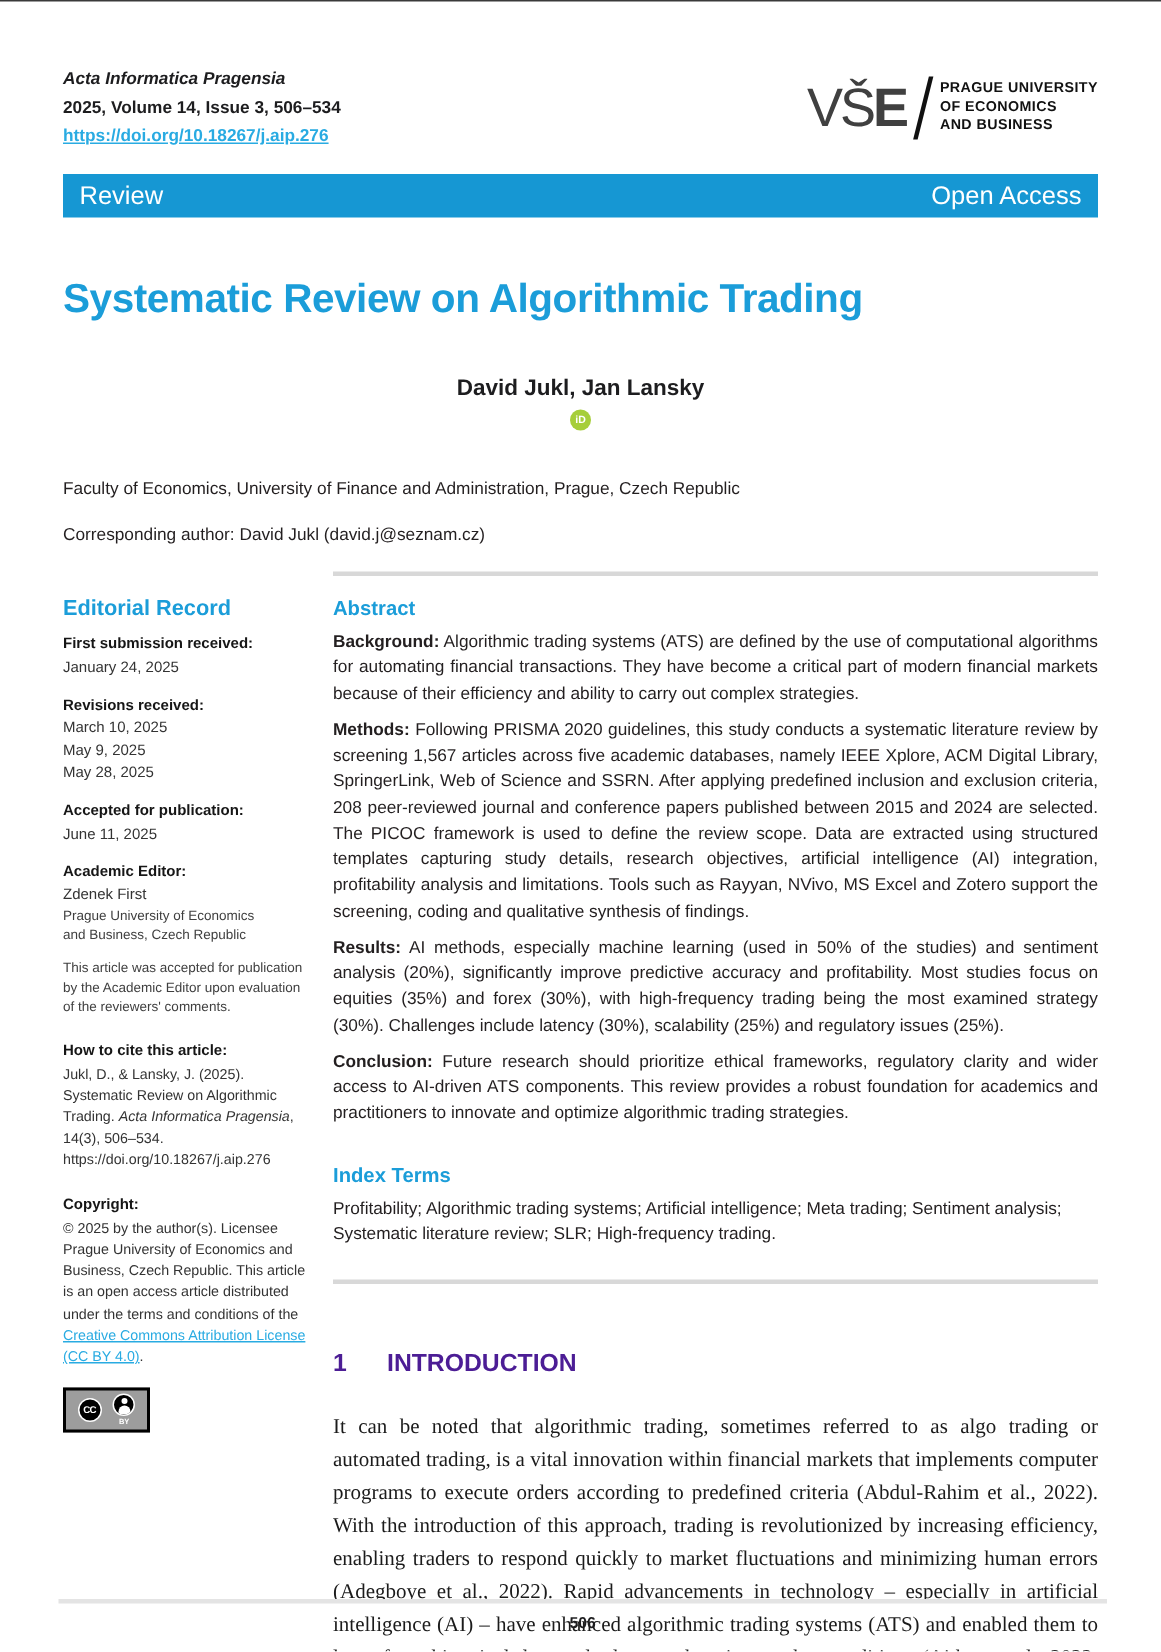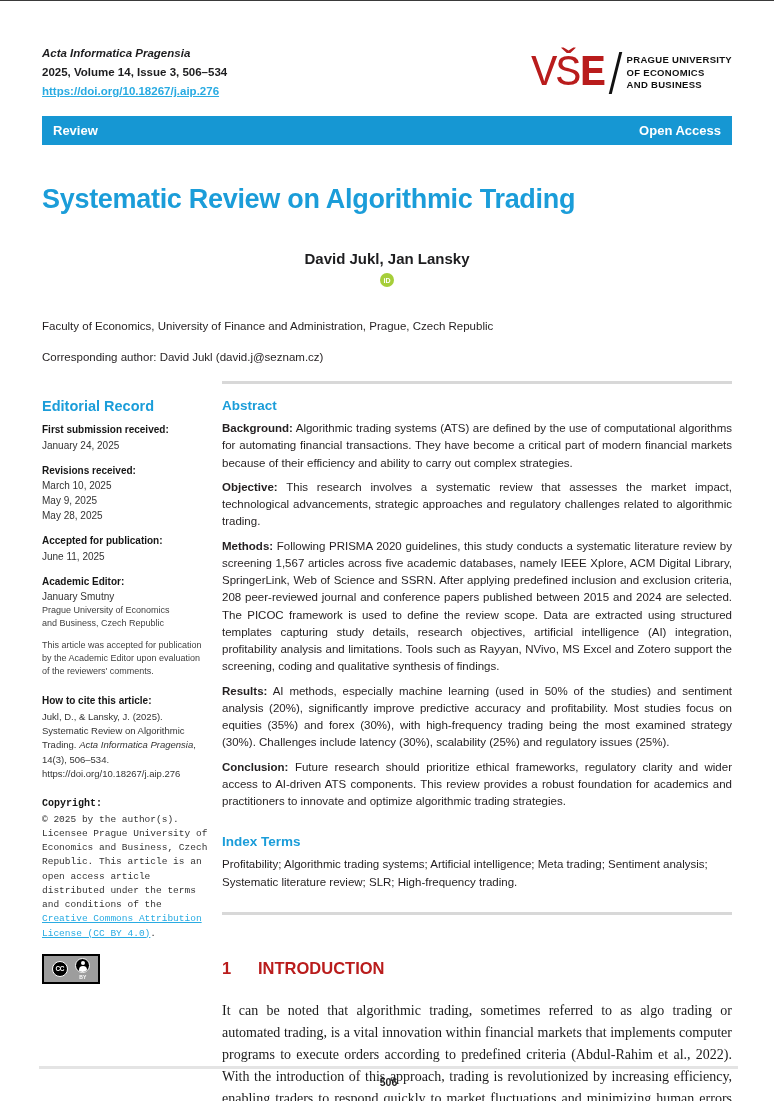--- a/index.html
+++ b/index.html
@@ -17,32 +17,32 @@
   
   .header-row {
     display:flex; justify-content:space-between; align-items:flex-start;
     padding:46px 42px 0 42px;
   }
   .journal-name { font-style:italic; font-weight:700; font-size:11.5px; color:#1d1d1f; }
   .issue-line   { font-size:11.5px; font-weight:600; margin-top:7px; color:#1d1d1f; }
   .doi-link     { display:inline-block; font-size:11.5px; font-weight:600; margin-top:7px;
                   color:#29abe2; text-decoration:underline; cursor:pointer; }
   .logo { display:flex; align-items:center; margin-top:4px; }
-  .logo-mark { font-size:44px; line-height:1; letter-spacing:-2px; color:#b91c1c;font-family:Liberation Mono, monospace; }
+  .logo-mark { font-size:36px; line-height:1; letter-spacing:-2px; color:#404040; }
   .mark-light { font-weight:500; }
   .mark-bold  { font-weight:900; }
   .logo-slash { width:2.5px; height:42px; background:#111; transform:skewX(-14deg);
                 margin:0 10px 0 10px; }
   .logo-text  { font-size:9.5px; line-height:1.3; font-weight:600; color:#111;
                 letter-spacing:0.3px; }
   
   .banner {
     margin:17px 42px 0 42px; height:29px; background:#1697d3; color:#fff;
     display:flex; justify-content:space-between; align-items:center;
-    padding:11px 11px; font-size:13px; font-weight:700;
+    padding:11px 11px; font-size:17px; font-weight:400;
   }
   
   .article-title { margin:39px 42px 0 42px; font-size:27px; font-weight:800;
                    letter-spacing:-0.3px; color:#1b9dd9; }
   .authors-row { margin:35px 42px 0 42px; display:flex; align-items:center; gap:6px;flex-direction:column; }
   .authors { font-size:15px; font-weight:700; color:#1d1d1f; }
   .orcid-icon { width:14px; height:14px; border-radius:50%; background:#a6ce39;
                 color:#fff; font-size:7px; font-weight:700; display:flex;
                 align-items:center; justify-content:center; }
   .affiliation   { margin:33px 42px 0 42px; font-size:11.5px; color:#231f20; }
@@ -78,21 +78,21 @@
                  width:8px; height:6px; border-radius:4px 4px 0 0; background:#fff; }
   .by-text { font-size:5px; font-weight:700; color:#fff; margin-top:1px; }
   
   .m-heading { color:#1b9dd9; font-size:13.5px; font-weight:700; margin-top:14px; }
   .abs-para { font-size:11.5px; line-height:1.5; text-align:justify; margin-top:7px;
               color:#231f20; }
   .abs-label { font-weight:700; }
   .terms { font-size:11.5px; line-height:1.5; margin-top:7px; color:#231f20; }
   .m-heading.index { margin-top:24px; }
   .divider.below { margin-top:21px; }
-  .intro-heading { margin-top:44px; color:#b91c1c; font-size:16.5px; font-weight:700; }
+  .intro-heading { margin-top:44px; color:#4c1d95; font-size:16.5px; font-weight:700; }
   .intro-number { display:inline-block; width:36px; }
   .intro-para { font-family:"Liberation Serif", serif; font-size:14px; line-height:1.57;
                 text-align:justify; margin-top:22px; color:#1b1b1b; }
   
   .footer { position:absolute; left:3px; right:0; bottom:0; }
   .footer-line { margin:0 36px; height:3px; background:#e4e4e4; }
   .page-number { text-align:center; font-size:10.5px; font-weight:700; color:#1d1d1f;
                  margin-top:7px; padding-bottom:13px; }
 </style>
 </head>
@@ -147,33 +147,33 @@
         <div class="sb-value">May 28, 2025</div>
       </div>
 
       <div class="sb-group">
         <div class="sb-label">Accepted for publication:</div>
         <div class="sb-value">June 11, 2025</div>
       </div>
 
       <div class="sb-group">
         <div class="sb-label">Academic Editor:</div>
-        <div class="sb-value">January Smutny</div>
+        <div class="sb-value">Zdenek First</div>
         <div class="sb-small">Prague University of Economics</div>
         <div class="sb-small">and Business, Czech Republic</div>
       </div>
 
       <div class="sb-note">This article was accepted for publication by the Academic Editor upon evaluation of the reviewers' comments.</div>
 
       <div class="sb-group" style="margin-top:16px;">
         <div class="sb-label">How to cite this article:</div>
         <div class="sb-cite"><span>Jukl, D., &amp; Lansky, J. (2025). Systematic Review on Algorithmic Trading. </span><span class="it">Acta Informatica Pragensia</span><span>, 14(3), 506–534. https://doi.org/10.18267/j.aip.276</span></div>
       </div>
 
-      <div class="sb-group" style="margin-top:16px;font-family:Liberation Mono, monospace;">
+      <div class="sb-group" style="margin-top:16px;">
         <div class="sb-label">Copyright:</div>
         <div class="sb-cite"><span>© 2025 by the author(s). Licensee Prague University of Economics and Business, Czech Republic. This article is an open access article distributed under the terms and conditions of the </span><a class="license-link">Creative Commons Attribution License (CC BY 4.0)</a><span>.</span></div>
       </div>
 
       <div class="cc-badge">
         <span class="cc-circle">CC</span>
         <span class="by-wrap">
           <span class="person-circle">
             <span class="person-head"></span>
             <span class="person-body"></span>
@@ -182,21 +182,20 @@
         </span>
       </div>
     </div>
 
     <div class="main">
       <div class="divider"></div>
 
       <div class="m-heading">Abstract</div>
 
       <p class="abs-para"><span class="abs-label">Background:</span><span> Algorithmic trading systems (ATS) are defined by the use of computational algorithms for automating financial transactions. They have become a critical part of modern financial markets because of their efficiency and ability to carry out complex strategies.</span></p>
-      <p class="abs-para"><span class="abs-label">Objective:</span><span> This research involves a systematic review that assesses the market impact, technological advancements, strategic approaches and regulatory challenges related to algorithmic trading.</span></p>
       <p class="abs-para"><span class="abs-label">Methods:</span><span> Following PRISMA 2020 guidelines, this study conducts a systematic literature review by screening 1,567 articles across five academic databases, namely IEEE Xplore, ACM Digital Library, SpringerLink, Web of Science and SSRN. After applying predefined inclusion and exclusion criteria, 208 peer-reviewed journal and conference papers published between 2015 and 2024 are selected. The PICOC framework is used to define the review scope. Data are extracted using structured templates capturing study details, research objectives, artificial intelligence (AI) integration, profitability analysis and limitations. Tools such as Rayyan, NVivo, MS Excel and Zotero support the screening, coding and qualitative synthesis of findings.</span></p>
       <p class="abs-para"><span class="abs-label">Results:</span><span> AI methods, especially machine learning (used in 50% of the studies) and sentiment analysis (20%), significantly improve predictive accuracy and profitability. Most studies focus on equities (35%) and forex (30%), with high-frequency trading being the most examined strategy (30%). Challenges include latency (30%), scalability (25%) and regulatory issues (25%).</span></p>
       <p class="abs-para"><span class="abs-label">Conclusion:</span><span> Future research should prioritize ethical frameworks, regulatory clarity and wider access to AI-driven ATS components. This review provides a robust foundation for academics and practitioners to innovate and optimize algorithmic trading strategies.</span></p>
 
       <div class="m-heading index">Index Terms</div>
       <p class="terms">Profitability; Algorithmic trading systems; Artificial intelligence; Meta trading; Sentiment analysis; Systematic literature review; SLR; High-frequency trading.</p>
 
       <div class="divider below"></div>
 
       <div class="intro-heading"><span class="intro-number">1</span><span>INTRODUCTION</span></div>

